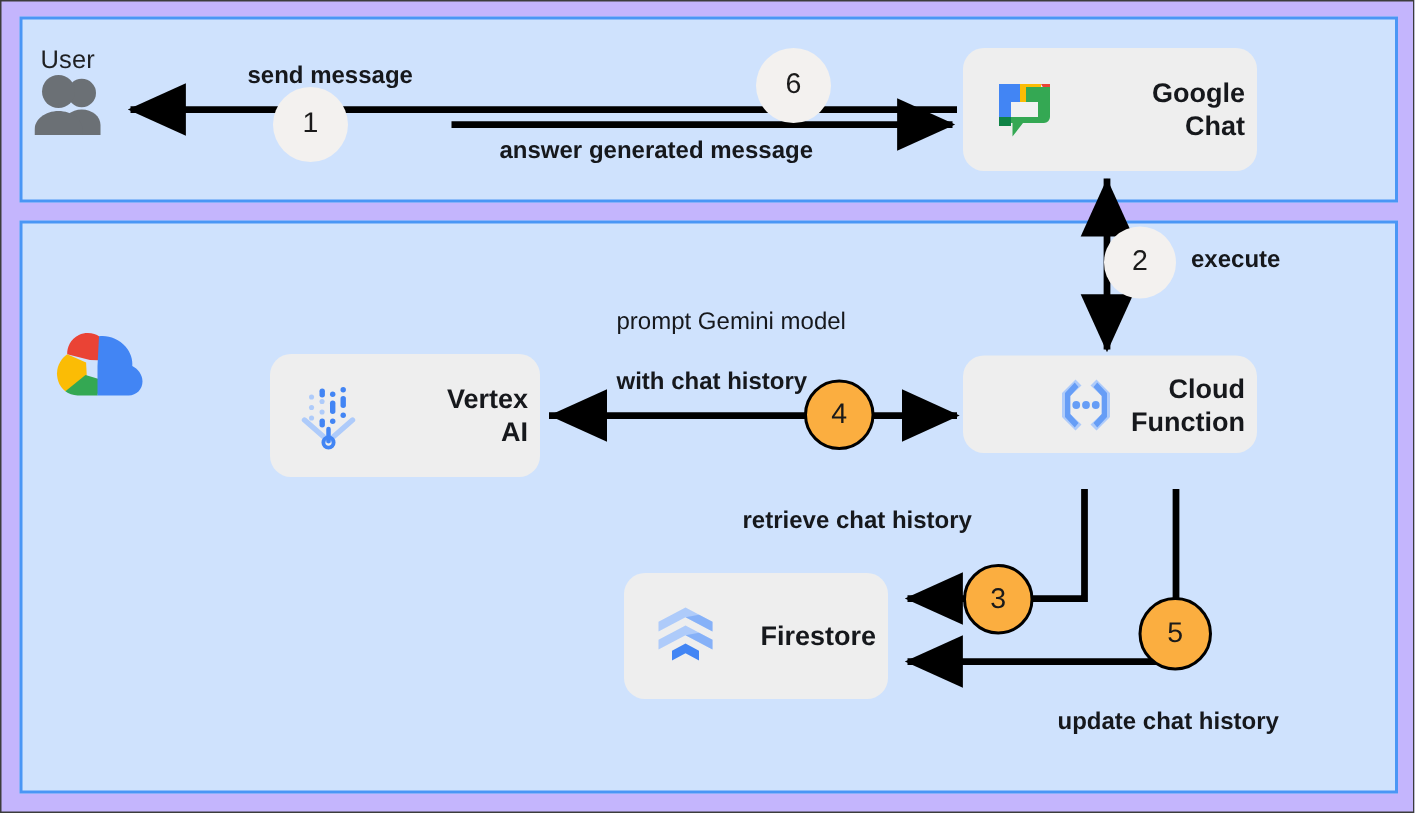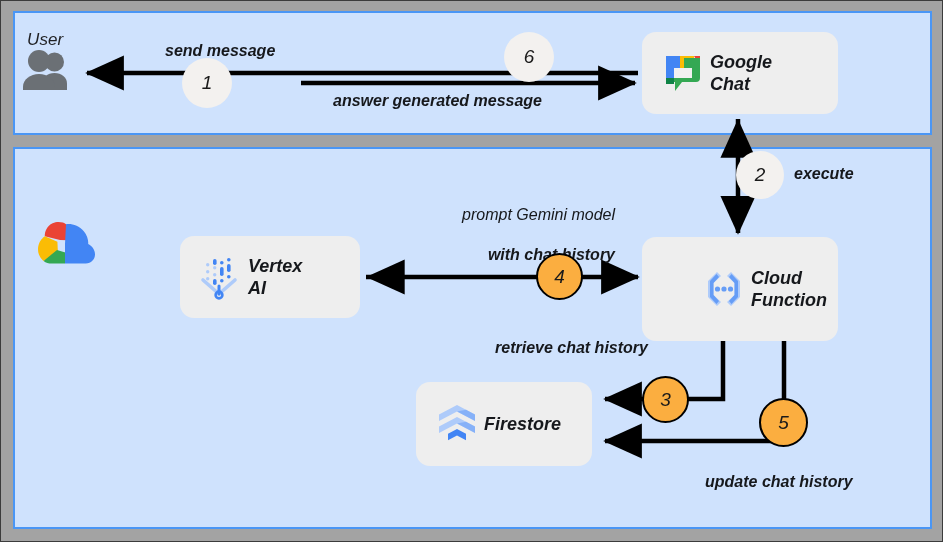--- a/index.html
+++ b/index.html
@@ -8,25 +8,24 @@
     padding: 0;
     background: #ffffff;
   }
   body {
     font-family: "Liberation Sans", sans-serif;
   }
   #canvas {
     position: relative;
     width: 943px;
     height: 542px;
-    background: #a3a3a3;
+    background: #c4b5fd;
     border: 1px solid #3c3c3c;
     box-sizing: border-box;
     overflow: hidden;
-    font-style: italic;
   }
   .panel {
     position: absolute;
     background: #cfe2fd;
     border: 2px solid #4a96f5;
     box-sizing: border-box;
   }
   #panel-user   { left: 12px;  top: 10px;  width: 919px; height: 124px; }
   #panel-gcp    { left: 12px;  top: 146px; width: 919px; height: 382px; }
 
@@ -54,43 +53,43 @@
     width: 54px;
     height: 54px;
     flex: 0 0 54px;
     margin-left: 14px;
     display: flex;
     align-items: center;
     justify-content: center;
   }
   .card .card-label {
     flex: 1 1 auto;
-    text-align: left;
+    text-align: right;
     font-weight: bold;
     font-size: 18px;
     line-height: 22px;
     color: #16181c;
     white-space: pre-line;
     padding-right: 8px;
   }
   #card-google-chat  { left: 641px; top: 31px;  width: 196px; height: 82px; }
   #card-vertex-ai    { left: 179px; top: 235px; width: 180px; height: 82px; }
-  #card-cloud-func   { left: 641px; top: 236px; width: 196px; height: 104px; padding-left: 41px; }
+  #card-cloud-func   { left: 641px; top: 236px; width: 196px; height: 65px; padding-left: 41px; }
   #card-firestore    { left: 415px; top: 381px; width: 176px; height: 84px; }
 
   
   .flow-label {
     position: absolute;
     font-size: 16px;
     line-height: 20px;
     color: #16181c;
     white-space: pre-line;
   }
   .flow-label.bold { font-weight: bold; }
-  .flow-label.center { text-align: right; }
+  .flow-label.center { text-align: left; }
 
   #lbl-send      { left: 164px; top: 28px; margin-top: 12px; }
   #lbl-answer    { left: 332px; top: 90px; }
   #lbl-execute   { left: 793px; top: 163px; }
   #lbl-prompt    { left: 410px; top: 184px; width: 204px; }
   #lbl-retrieve  { left: 494px; top: 337px; }
   #lbl-update    { left: 704px; top: 471px; }
 
   
   .badge {

